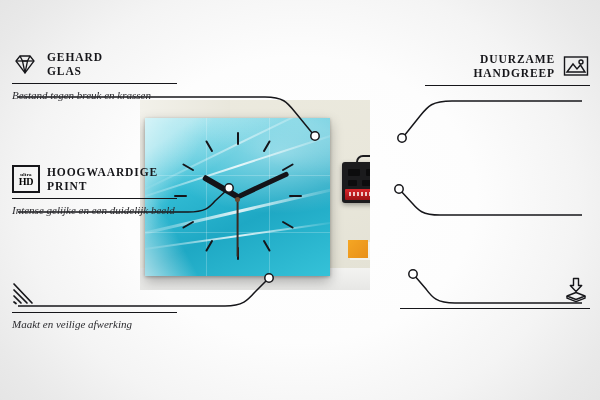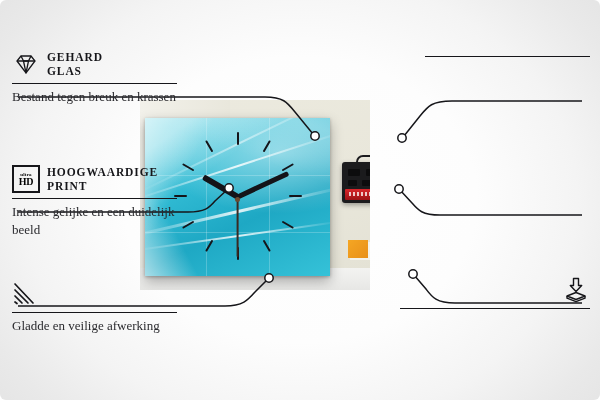--- a/index.html
+++ b/index.html
@@ -5,21 +5,20 @@
   html,body{margin:0;padding:0;}
   body{
     width:600px;height:400px;overflow:hidden;
     font-family:"Liberation Serif",serif;
     background:#ffffff;
   }
   #stage{
     position:relative;width:600px;height:400px;overflow:hidden;
     background:
       radial-gradient(ellipse 70% 85% at 50% 50%, #ffffff 0%, #fdfdfd 42%, #f4f4f4 66%, #e9e9e9 84%, #e2e2e2 100%);
-    border-radius: 6px;
   }
   
   .photo{position:absolute;left:140px;top:100px;width:230px;height:190px;overflow:hidden;}
   .wall{position:absolute;left:0;top:0;width:230px;height:190px;
         background:linear-gradient(160deg,#eceadf 0%,#e9e7db 55%,#e3e1d4 100%);}
   .wall-edge{position:absolute;left:0;top:0;width:90px;height:190px;
              background:linear-gradient(90deg,#f2f1ea 0%,#e9e7dc 100%);}
   .floor{position:absolute;left:0;bottom:0;width:230px;height:22px;
          background:linear-gradient(180deg,#f3f3f1 0%,#e7e7e5 100%);}
   .clock{position:absolute;left:5px;top:18px;width:185px;height:158px;
@@ -49,24 +48,24 @@
   .battery:after{content:"";position:absolute;right:-3px;top:3px;width:3px;height:5px;background:#e8a41f;}
   .bat-label{position:absolute;left:4px;top:3px;right:6px;height:4px;background:repeating-linear-gradient(90deg,rgba(255,255,255,.75) 0 2px,rgba(255,255,255,0) 2px 4px);}
   .foam{position:absolute;left:208px;top:140px;width:20px;height:18px;background:linear-gradient(135deg,#f5a623,#e8901a);
         box-shadow:2px 2px 0 rgba(255,255,255,.55);}
   
   .callout{position:absolute;width:165px;}
   .callout.left{left:12px;text-align:left;}
   .callout.right{right:10px;text-align:right;}
   .co-head{display:flex;align-items:center;gap:7px;}
   .callout.right .co-head{flex-direction:row-reverse;}
-  .co-icon{flex:0 0 auto;width:28px;height:28px;display:flex;align-items:center;justify-content:center;}
+  .co-icon{flex:0 0 auto;width:28px;height:28px;display:flex;align-items:center;}
   .co-title{font-weight:700;font-size:11.5px;letter-spacing:.9px;line-height:1.25;color:#16161a;text-transform:uppercase;}
   .co-rule{height:1.4px;background:#16161a;margin:4px 0 4px;}
-  .co-desc{font-size:13px;line-height:1.35;color:#2a2a2e;}
+  .co-desc{font-size:11px;line-height:1.35;color:#2a2a2e;font-style:italic;}
   
   #links{position:absolute;left:0;top:0;width:600px;height:400px;pointer-events:none;}
   .hd-box{width:26px;height:24px;border:2px solid #16161a;display:flex;flex-direction:column;align-items:center;justify-content:center;line-height:1;}
   .hd-box i{font-style:normal;font-size:5px;font-weight:700;letter-spacing:.2px;}
   .hd-box b{font-size:10px;letter-spacing:-.3px;}
 </style>
 </head>
 <body>
 
 <div id="stage">
@@ -183,24 +182,40 @@
             <g stroke="#16161a" stroke-width="1.7" stroke-linecap="round">
           <line x1="2" y1="2" x2="20" y2="21"></line>
               <line x1="2" y1="8" x2="15" y2="21"></line>
           <line x1="2" y1="14" x2="9" y2="21"></line>
               <line x1="2" y1="20" x2="4" y2="21.5"></line>
         </g>
           </svg>
       </span>
     </div>
     <div class="co-rule"></div>
-    <div class="co-desc">Gladde en veilige afwerking</div>
+    <div class="co-desc">Maakt en veilige afwerking</div>
   </div>
 
   <div class="callout right" style="top:52px;">
+    <div class="co-head">
+      <span class="co-icon">
+        <svg width="28" height="24" viewBox="0 0 28 24">
+            <g fill="none" stroke="#16161a" stroke-width="1.4">
+          <rect x="2.5" y="3" width="23" height="18"></rect>
+          <path d="M5,18 L11,10 L15,15 L18.5,11 L23,18 Z"></path>
+          <circle cx="19" cy="8" r="2"></circle>
+        </g>
+          </svg>
+      </span>
+      <div>
+        <div class="co-title">
+          <span>DUURZAME</span><br><span>HANDGREEP</span>
+        </div>
+      </div>
+    </div>
     <div class="co-rule"></div>
   </div>
 
 
   <div class="callout right" style="top:276px;width:190px;">
     <div class="co-head">
       <span class="co-icon">
         <svg width="28" height="26" viewBox="0 0 28 26">
             <g fill="none" stroke="#16161a" stroke-width="1.4" stroke-linejoin="round">
           <path d="M11.5,1.5 h5 v7 h3.2 L14,14.5 L8.3,8.5 h3.2 z"></path>

